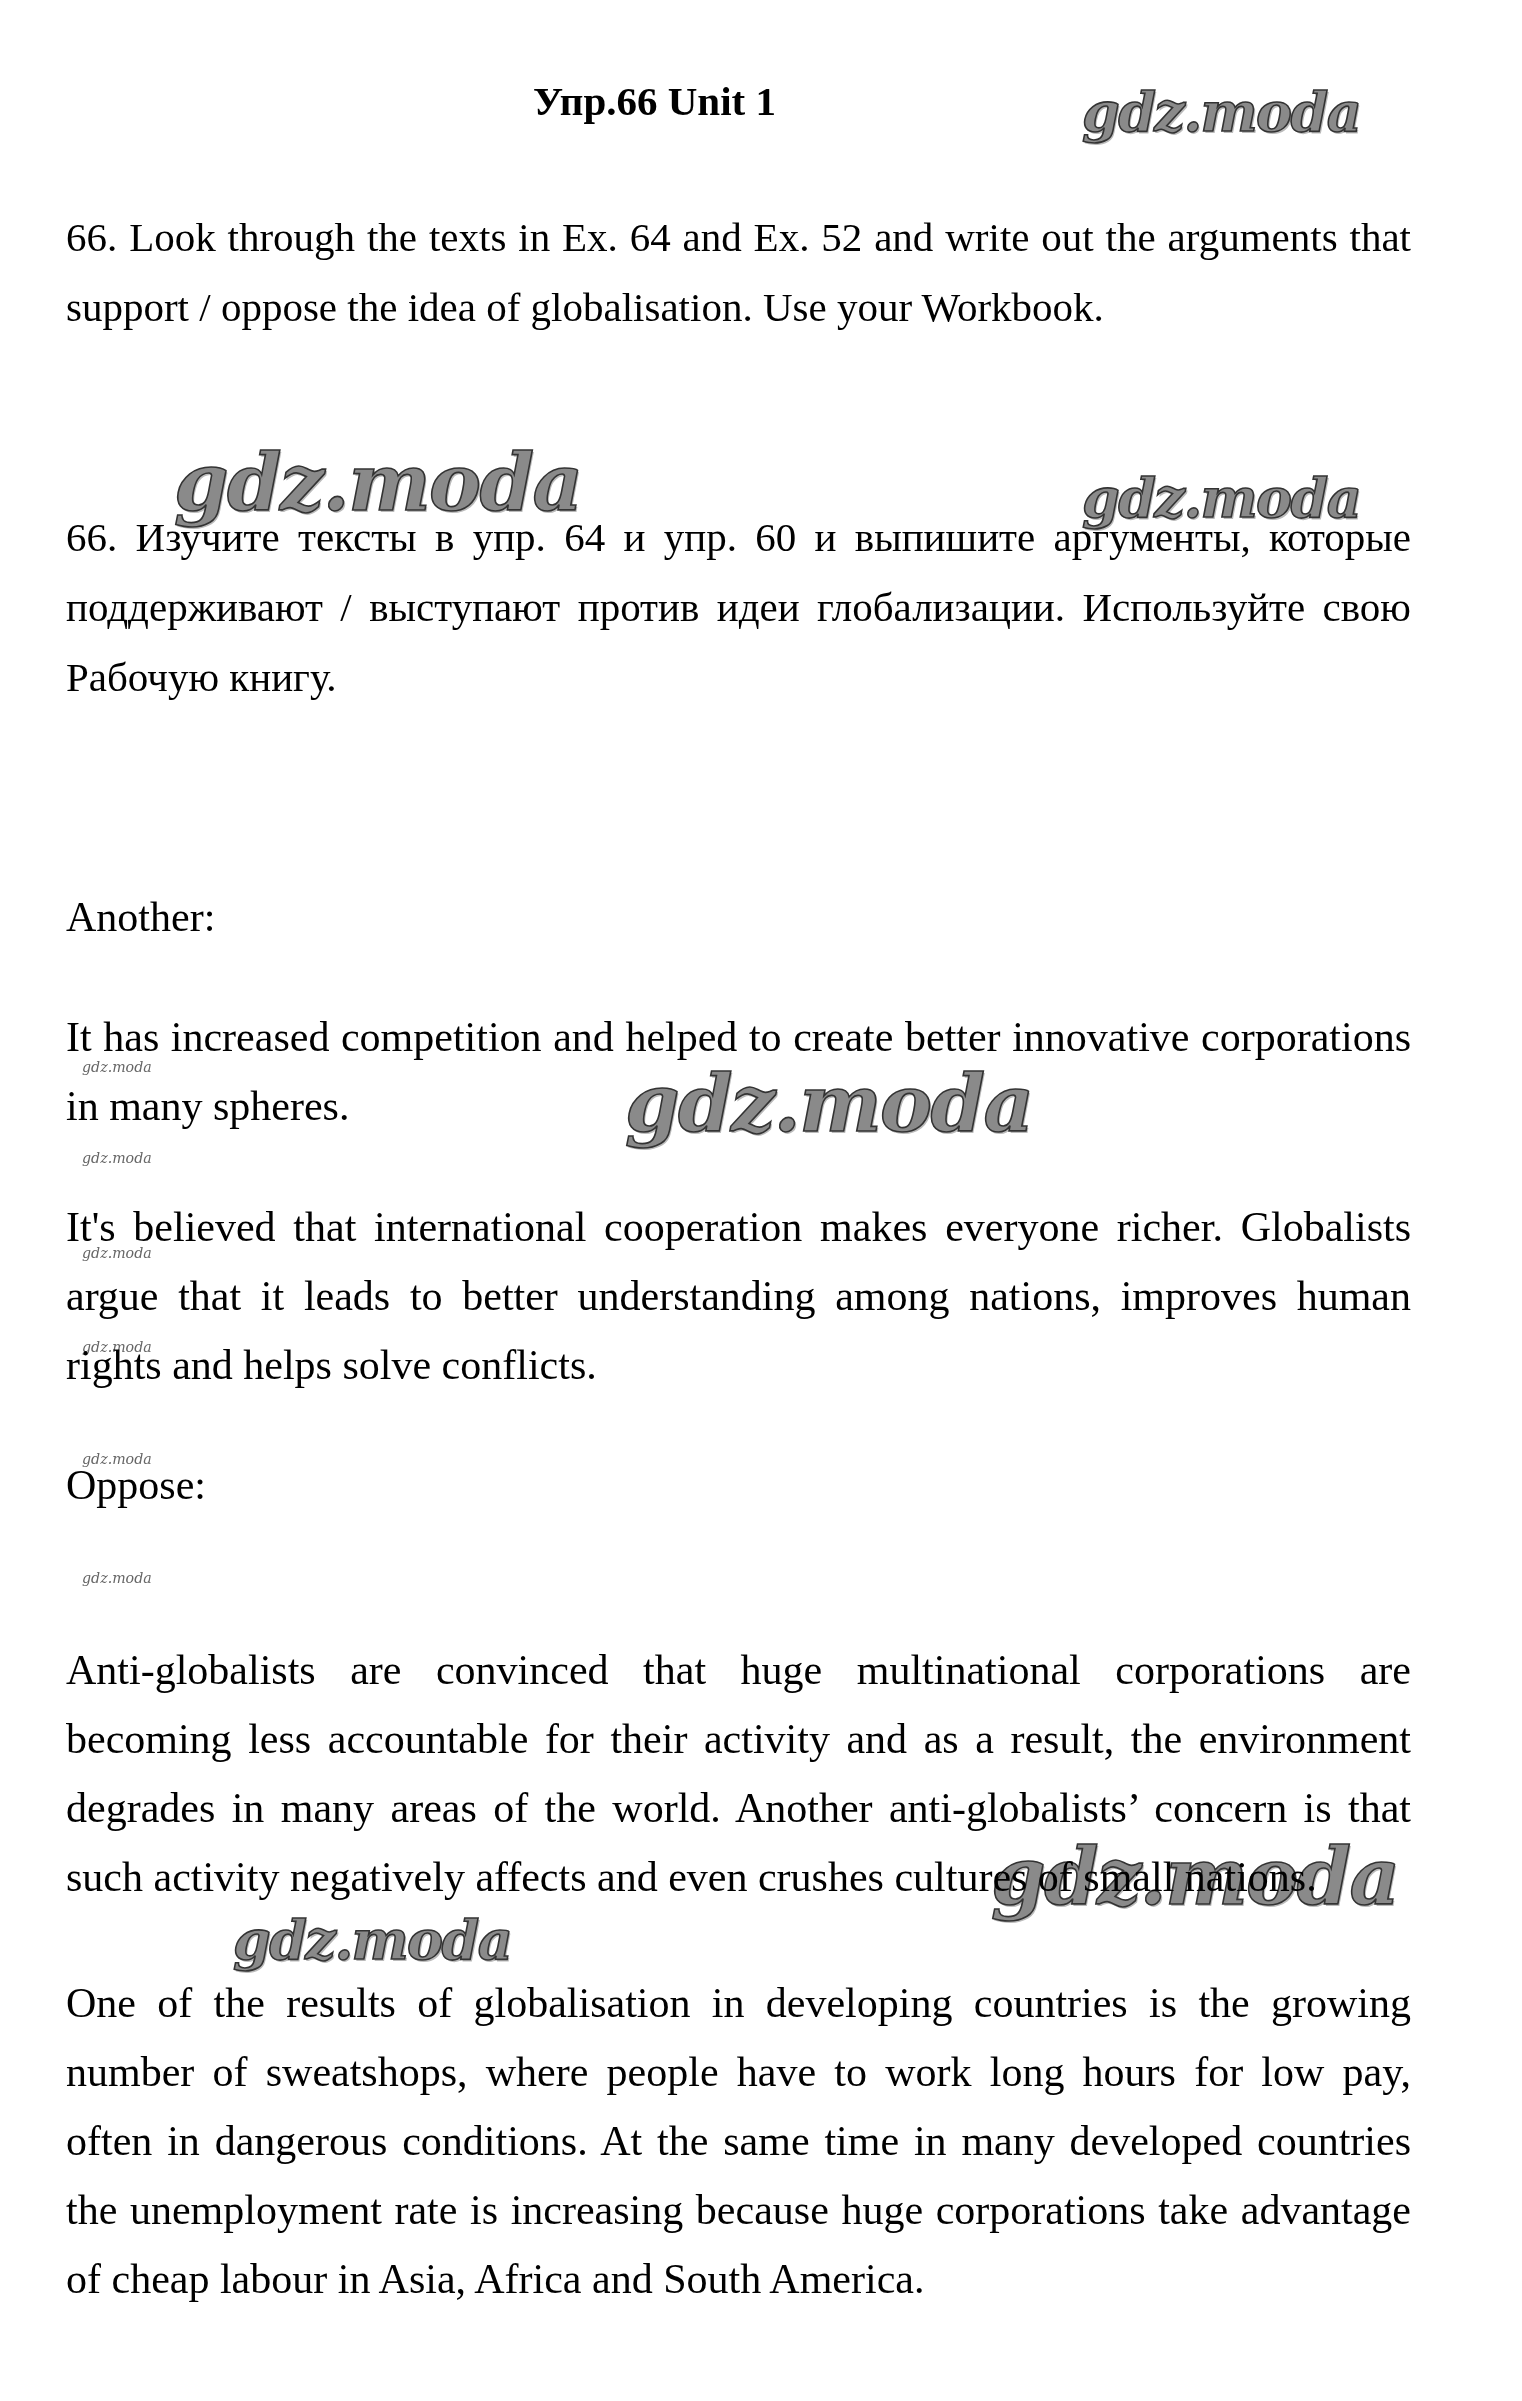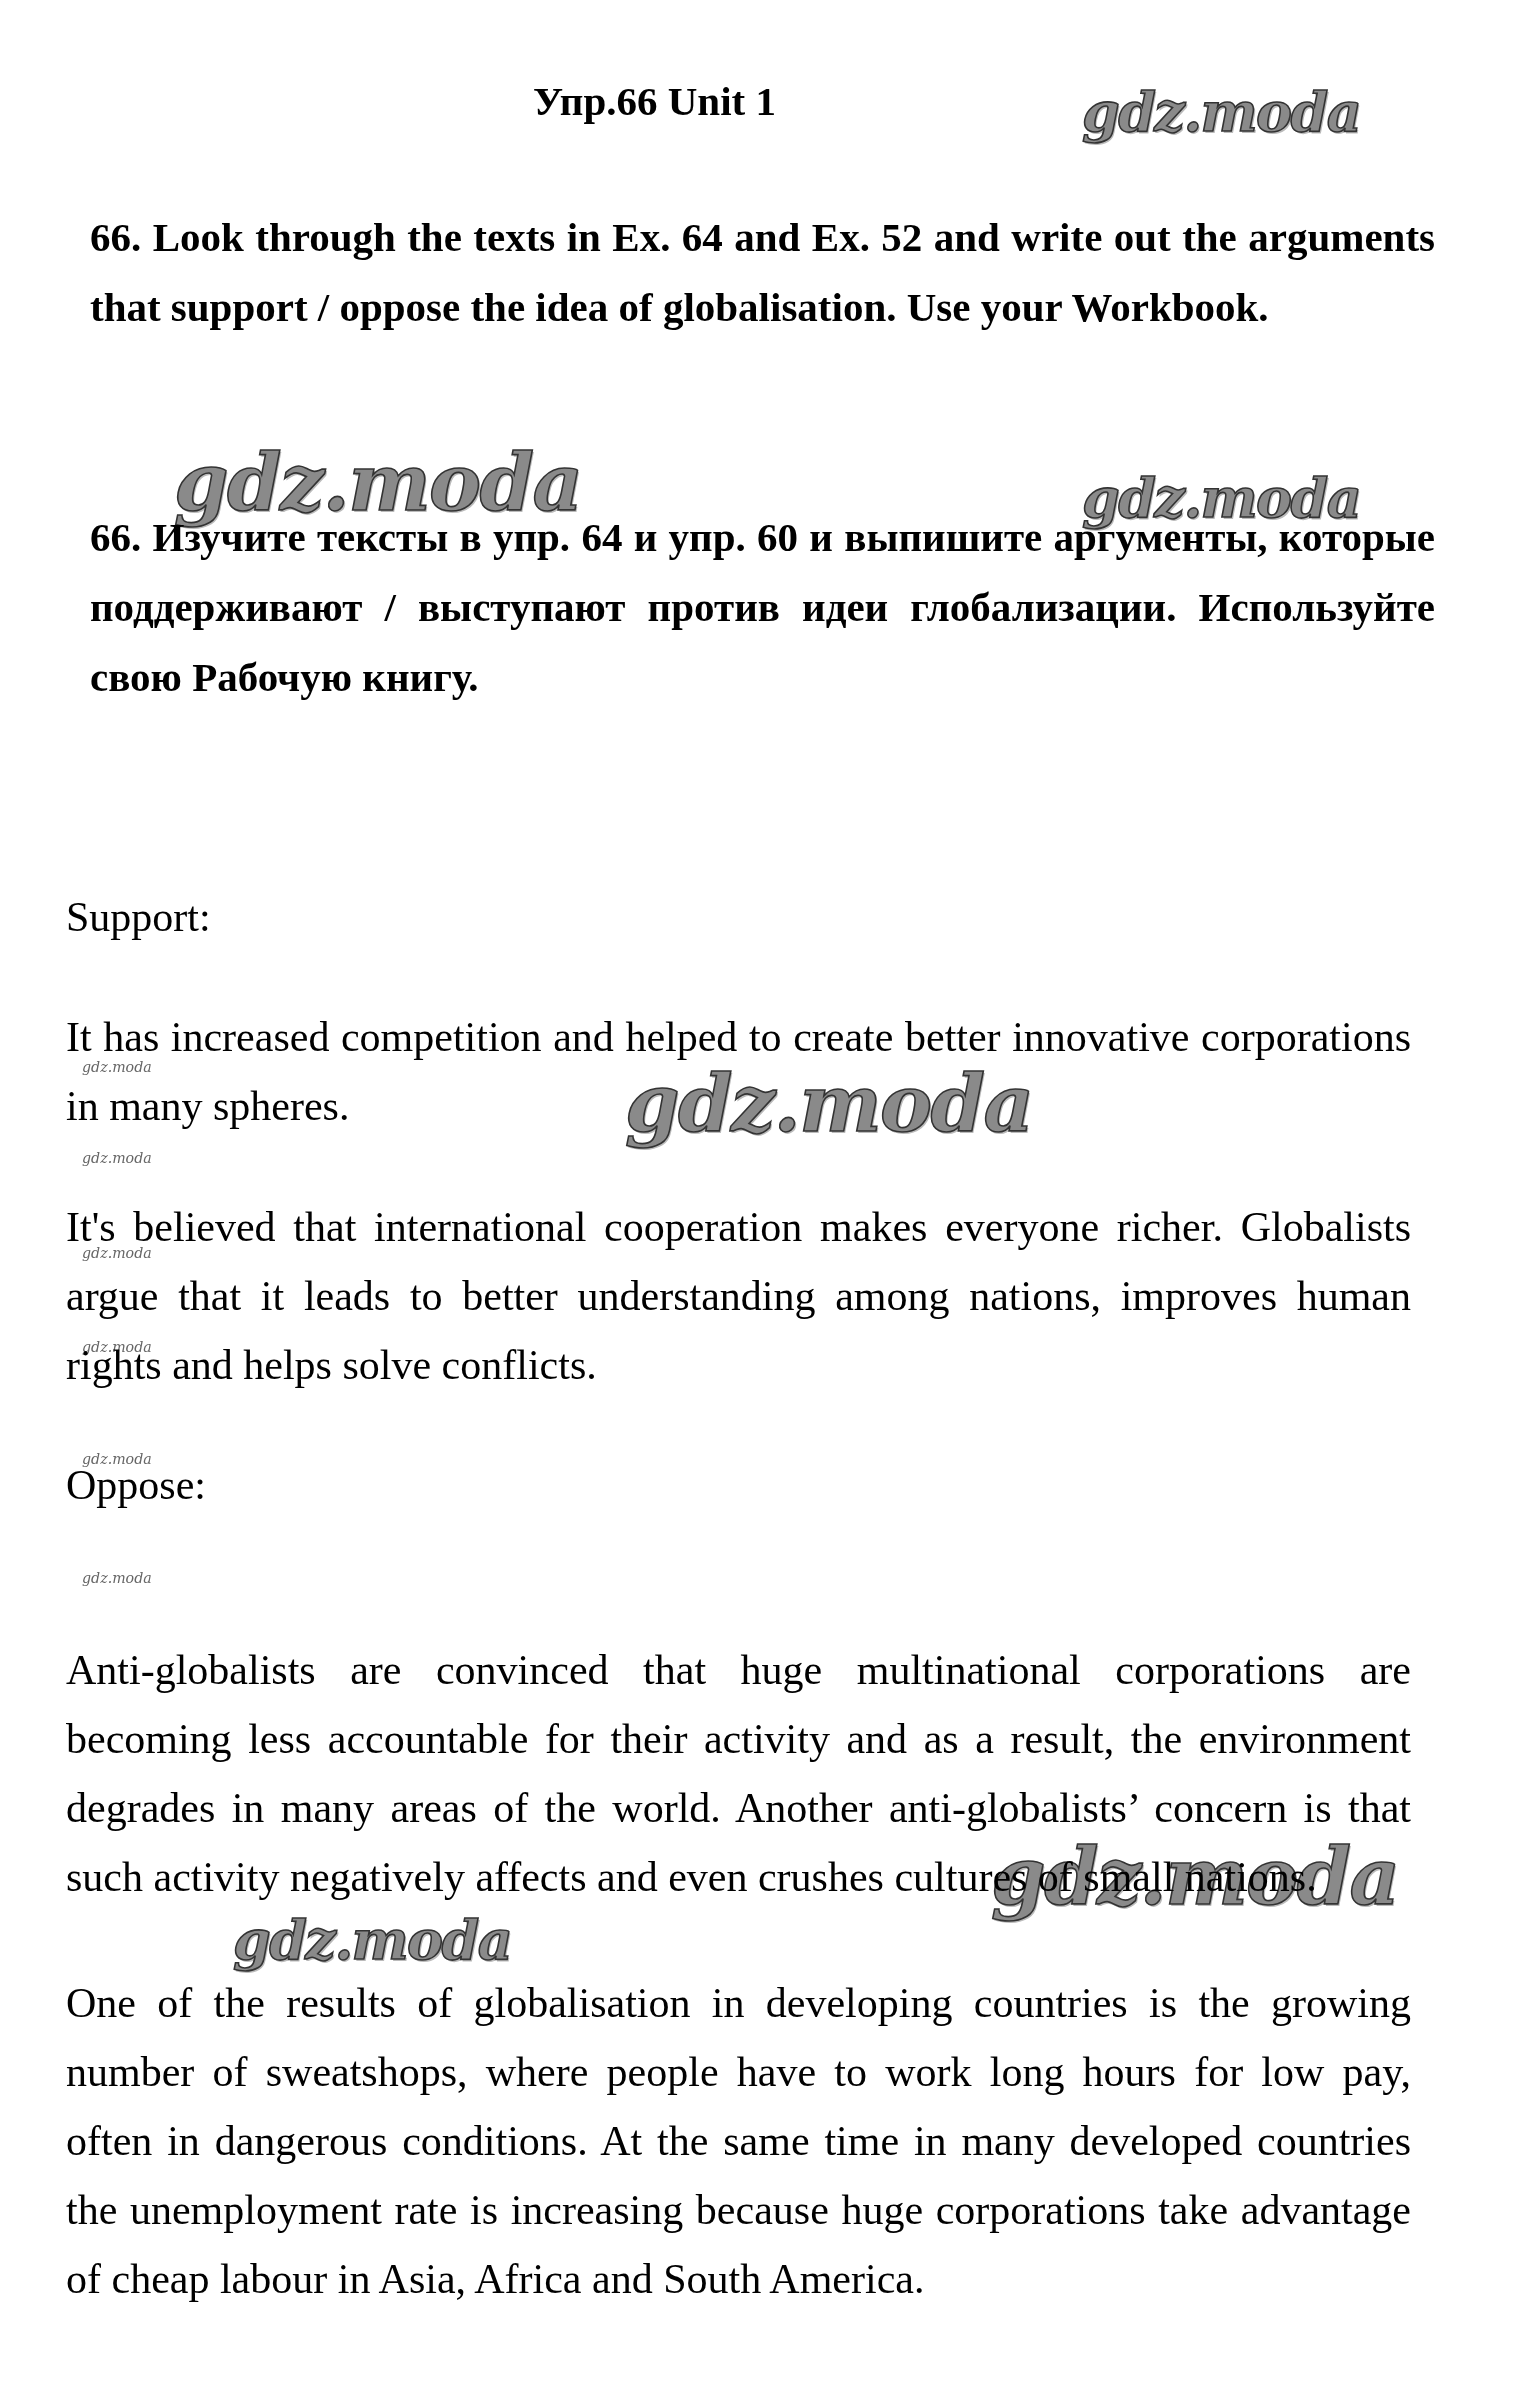--- a/index.html
+++ b/index.html
@@ -2,21 +2,21 @@
 <html style="font-size:12.7px"><head>
 <meta charset="utf-8">
 <style>
   html, body { margin: 0; padding: 0; background: #ffffff; }
   body { width: 1522px; height: 2401px; position: relative; overflow: hidden;
          font-family: "Liberation Serif", "DejaVu Serif", serif; color: #000; }
   .page { position: absolute; left: 0; top: 0; width: 1522px; height: 2401px; }
   .title { position: absolute; left: 0; width: 1364px; top: 78px; text-align: center;
            font-weight: bold; font-size: 41px; line-height: 47px; padding-right: 55px; box-sizing: border-box; }
   .block { position: absolute; left: 66px; width: 1345px; text-align: justify; text-align-last: left; }
-  .bold { font-weight: bold; margin-left: 24px; }
+  .bold { font-weight: normal; }
   .task { font-size: 41px; line-height: 70px; }
   .body-text { font-size: 42px; line-height: 69px; }
   .label { font-size: 42px; line-height: 47px; }
   .wm { position: absolute; font-family: "DejaVu Serif", serif; font-weight: bold; color: #8a8a8a;
         letter-spacing: -1.6px; white-space: nowrap;
         -webkit-text-stroke: 1.6px #333; text-shadow: 1.6px 1.6px 0 #bbb; font-style: italic; }
   .wm.big { font-size: 78px; line-height: 79px; }
   .wm.mid { font-size: 54px; line-height: 55px; }
   .wm.small { font-size: 14.2px; line-height: 14.2px; color: #666; -webkit-text-stroke: 0; text-shadow: none; letter-spacing: 0; font-weight: normal; }
 </style>
@@ -37,21 +37,21 @@
   <div class="wm small" style="left:82px; top:1060px;">gdz.moda</div>
   <div class="wm small" style="left:82px; top:1151px;">gdz.moda</div>
   <div class="wm small" style="left:82px; top:1246px;">gdz.moda</div>
   <div class="wm small" style="left:82px; top:1340px;">gdz.moda</div>
   <div class="wm small" style="left:82px; top:1452px;">gdz.moda</div>
   <div class="wm small" style="left:82px; top:1571px;">gdz.moda</div>
 
   <div class="block bold task" style="top:202px;">66. Look through the texts in Ex. 64 and Ex. 52 and write out the arguments that support / oppose the idea of globalisation. Use your Workbook.</div>
   <div class="block bold task" style="top:502px;">66. Изучите тексты в упр. 64 и упр. 60 и выпишите аргументы, которые поддерживают / выступают против идеи глобализации. Используйте свою Рабочую книгу.</div>
 
-  <div class="block label" style="top:894px;">Support:</div>
+  <div class="block label" style="top:894px;">Another:</div>
   <div class="block body-text" style="top:1003px;">It has increased competition and helped to create better innovative corporations in many spheres.</div>
   <div class="block body-text" style="top:1193px;">It's believed that international cooperation makes everyone richer. Globalists argue that it leads to better understanding among nations, improves human rights and helps solve conflicts.</div>
 
   <div class="block label" style="top:1462px;">Oppose:</div>
   <div class="block body-text" style="top:1636px;">Anti-globalists are convinced that huge multinational corporations are becoming less accountable for their activity and as a result, the environment degrades in many areas of the world. Another anti-globalists’ concern is that such activity negatively affects and even crushes cultures of small nations.</div>
   <div class="block body-text" style="top:1969px;">One of the results of globalisation in developing countries is the growing number of sweatshops, where people have to work long hours for low pay, often in dangerous conditions. At the same time in many developed countries the unemployment rate is increasing because huge corporations take advantage of cheap labour in Asia, Africa and South America.</div>
 
 </div>
 
 

